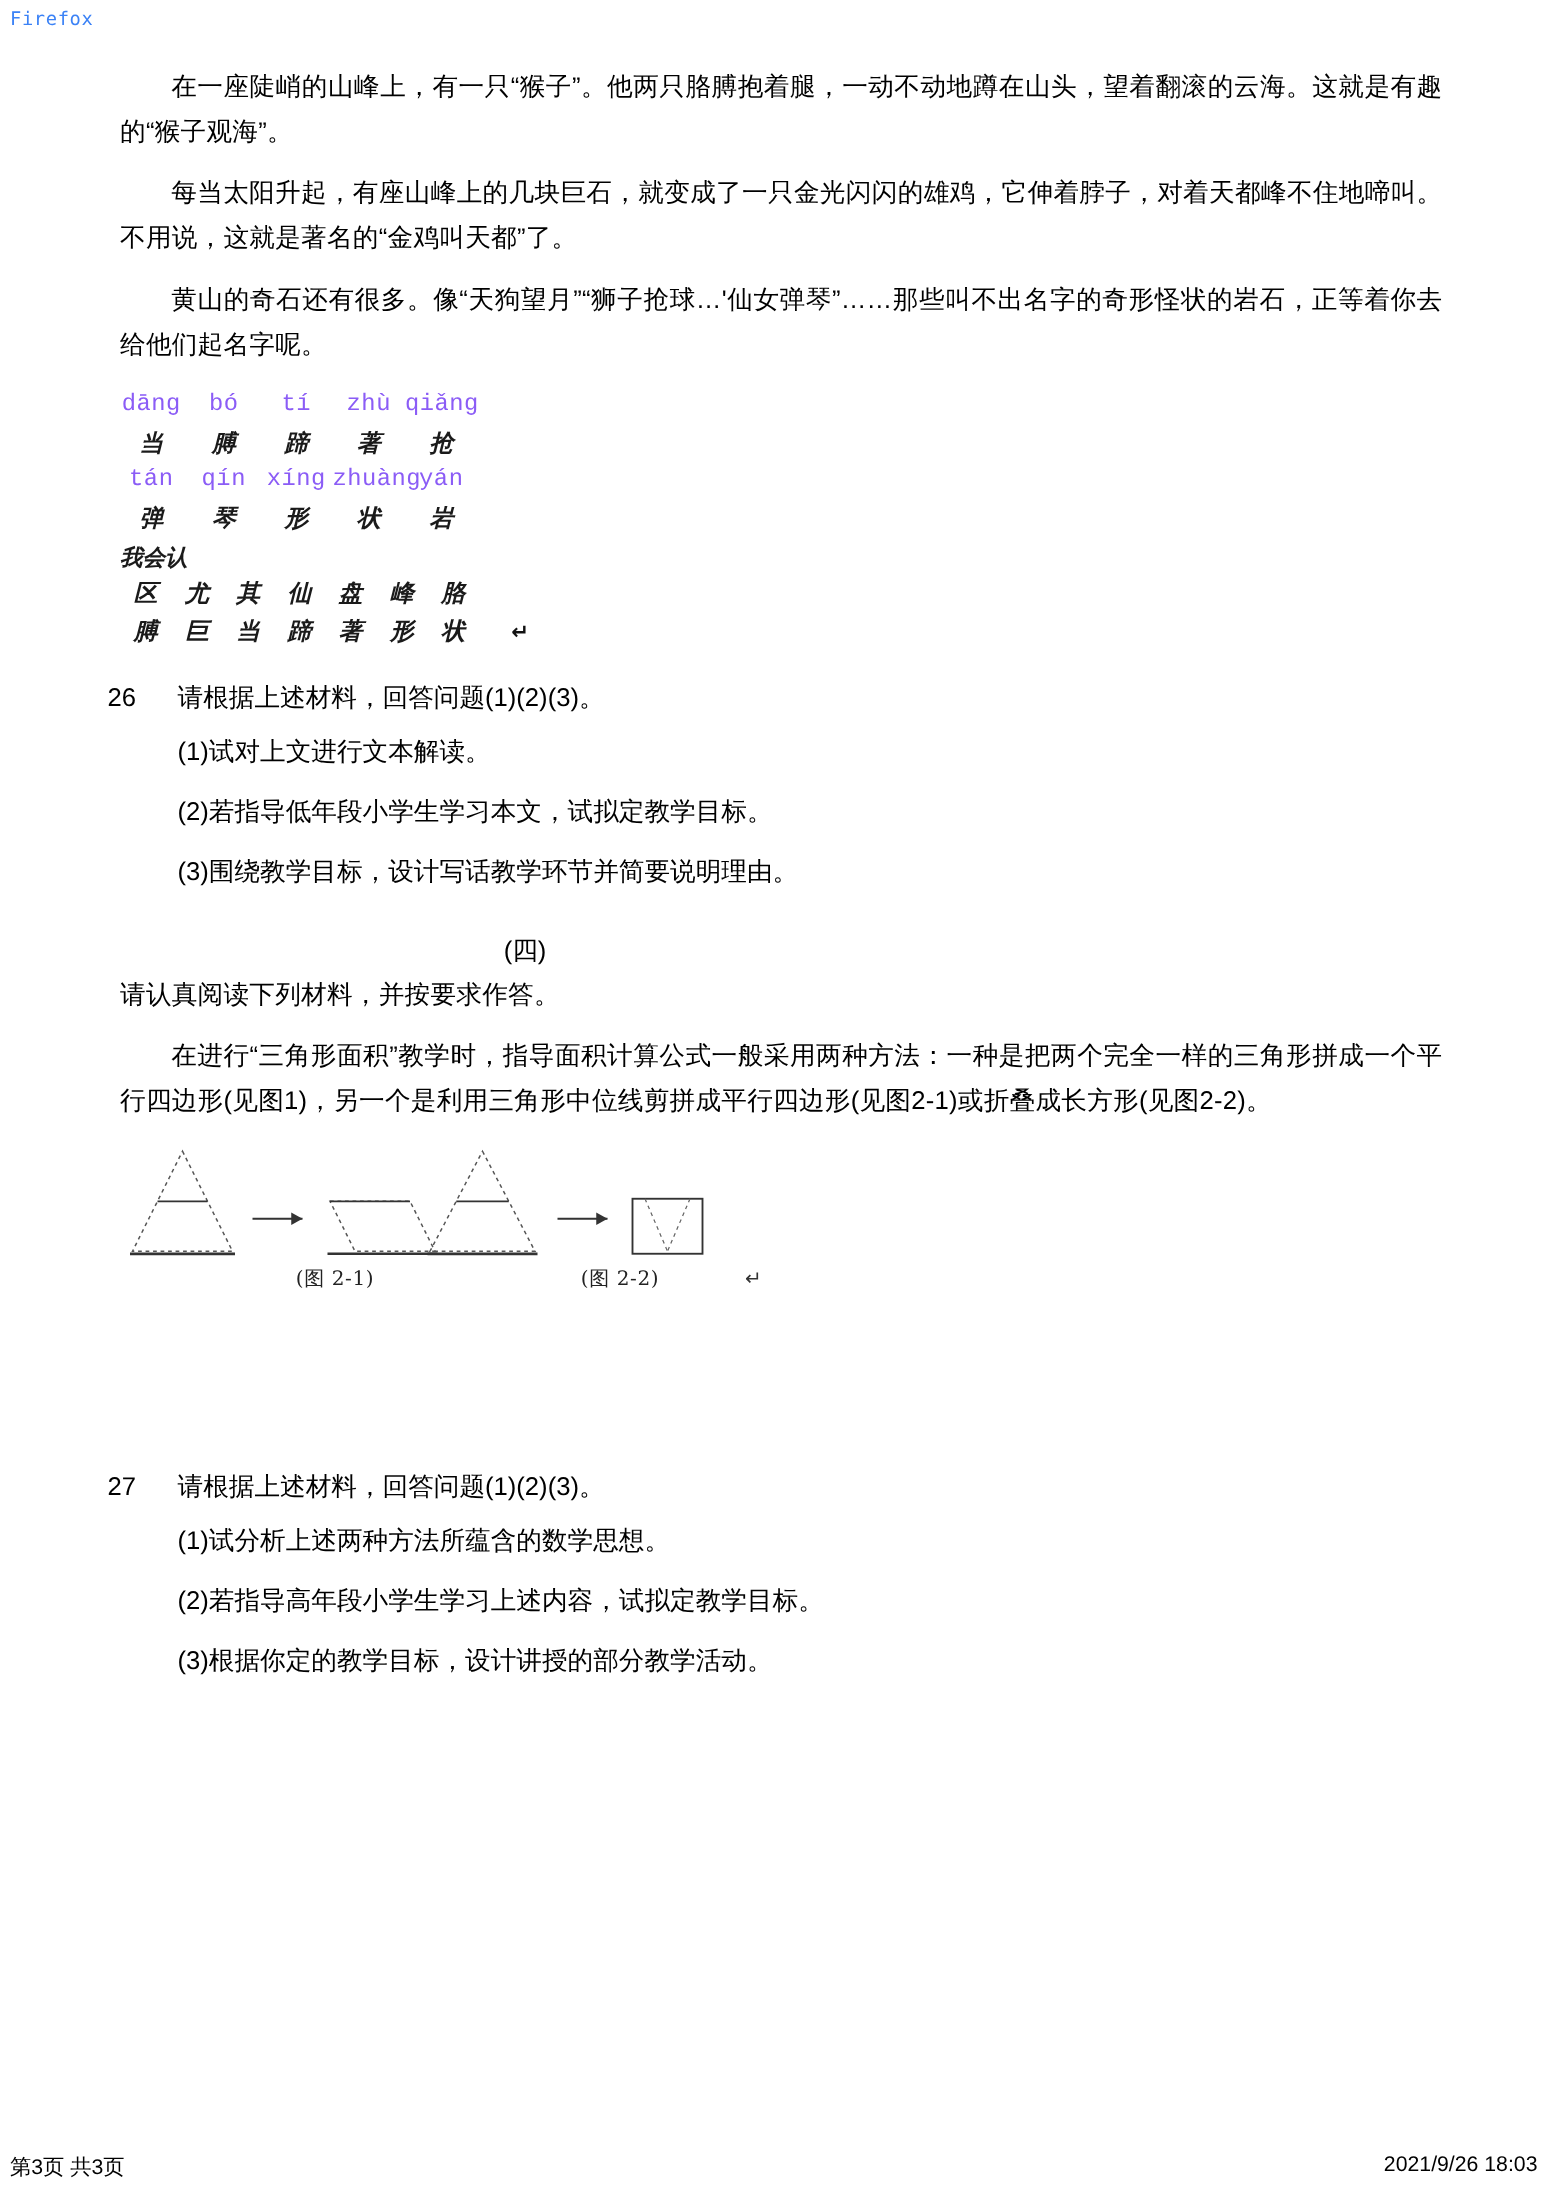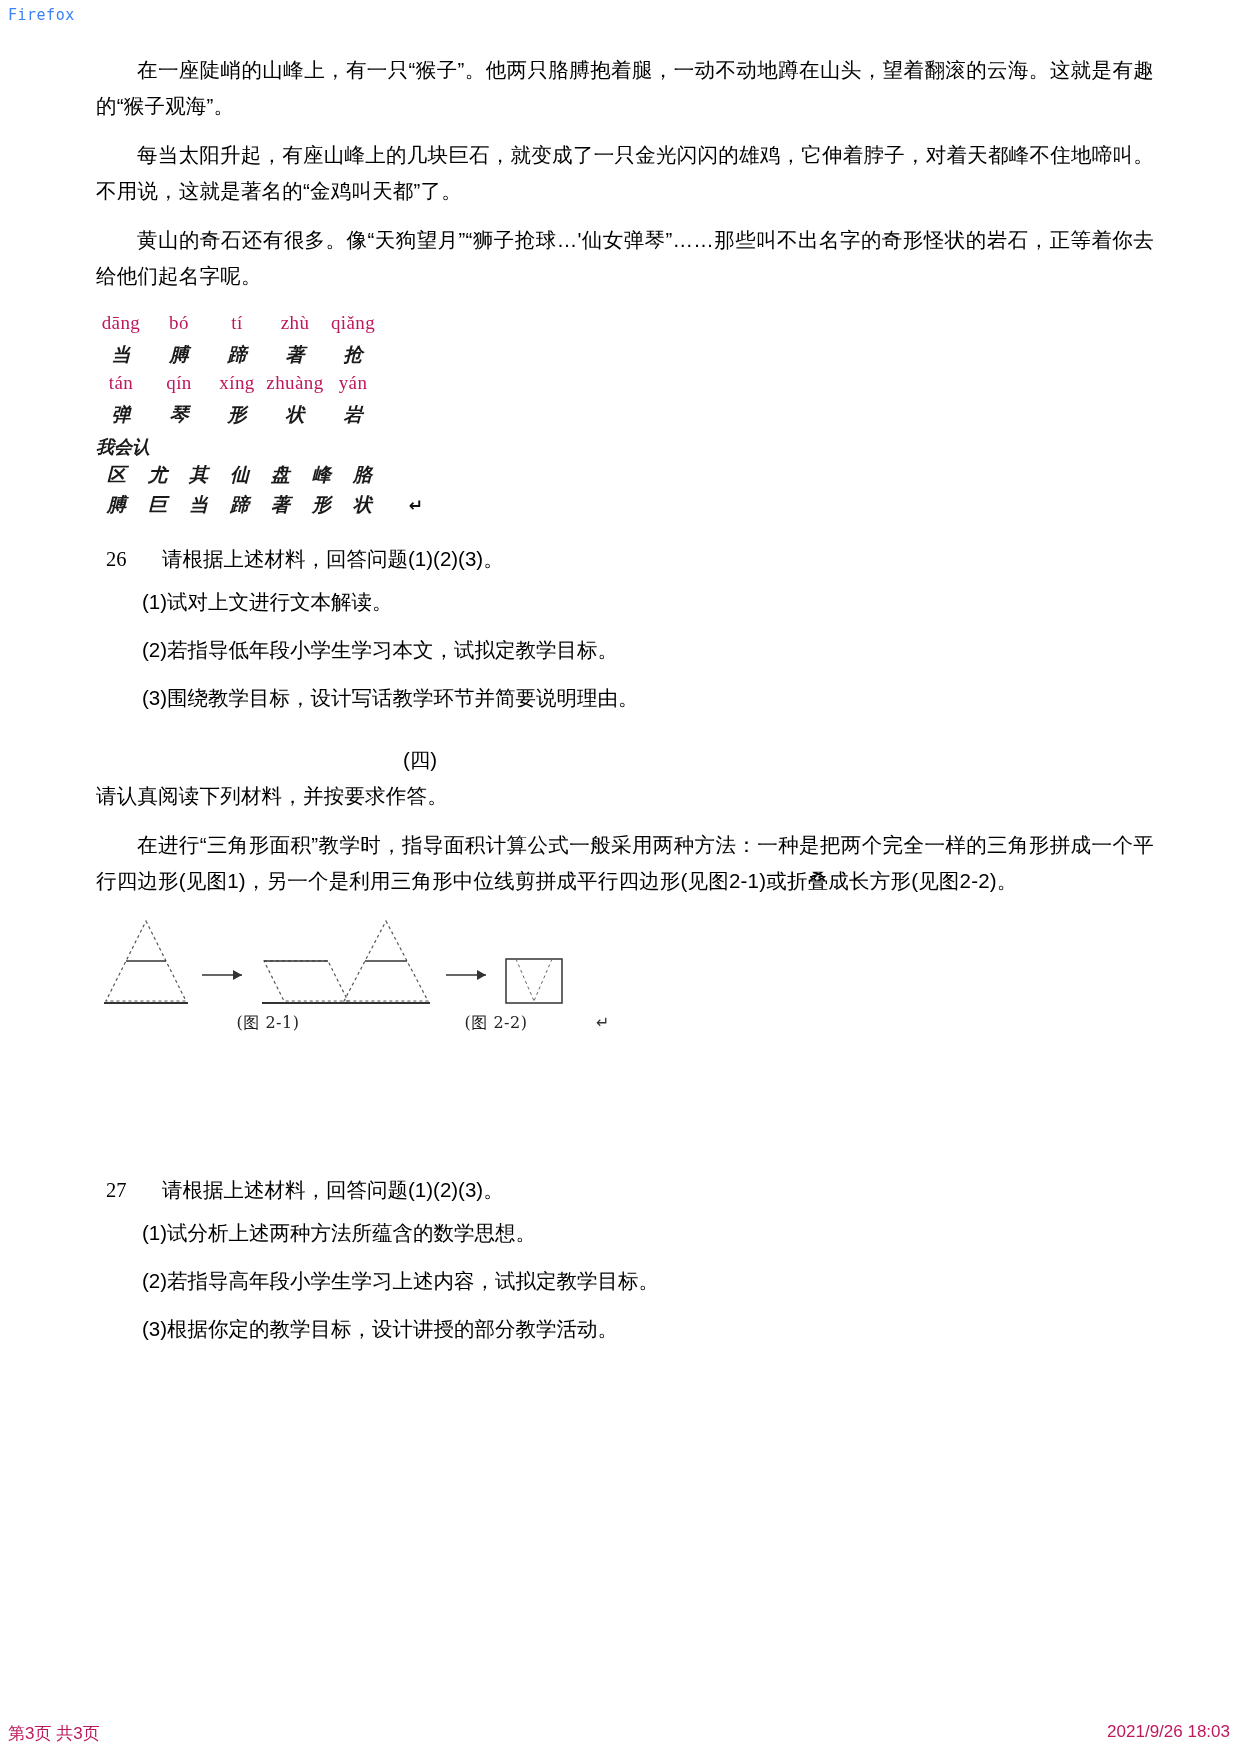--- a/index.html
+++ b/index.html
@@ -27,21 +27,21 @@
     color: #3b82f6;
   }
   .print-footer {
     position: absolute;
     bottom: 10px;
     left: 0;
     width: 1240px;
     height: 22px;
     font-family: "Liberation Sans", sans-serif;
     font-size: 17px;
-    color: #be185d;
+    color: #000000;
   }
   .print-footer .left {
     position: absolute;
     left: 8px;
     top: 0;
     white-space: nowrap;
   }
   .print-footer .right {
     position: absolute;
     right: 10px;
@@ -74,23 +74,23 @@
     margin: 18px 0 8px 0;
     padding-left: 6px;
     position: relative;
   }
   .wl-row {
     display: flex;
     align-items: baseline;
     height: 30px;
   }
   .wl-row.pinyin {
-    font-family: Liberation Serif, serif;
+    font-family: Liberation Mono, monospace;
     font-size: 19px;
-    color: #be185d;
+    color: #8b5cf6;
     letter-spacing: 0.4px;
   }
   .wl-row.hanzi {
     font-family: "DejaVu Serif", serif;
     font-size: 19px;
     color: #1a1a1a;
     font-style: italic;
     font-weight: 600;
   }
   .wl-cell {
@@ -125,22 +125,21 @@
   
   .question {
     display: flex;
     margin: 20px 0 4px 0;
     font-size: 20.5px;
     line-height: 34px;
   }
   .q-num {
     width: 56px;
     flex: none;
-    font-family: Liberation Serif, serif;
-    margin-left: 20px;
+    font-family: Liberation Sans, sans-serif;
   }
   .q-text {
     flex: 1;
   }
   p.sub-item {
     margin: 0 0 4px 0;
     padding-left: 56px;
     font-size: 20.5px;
     line-height: 44px;
   }

